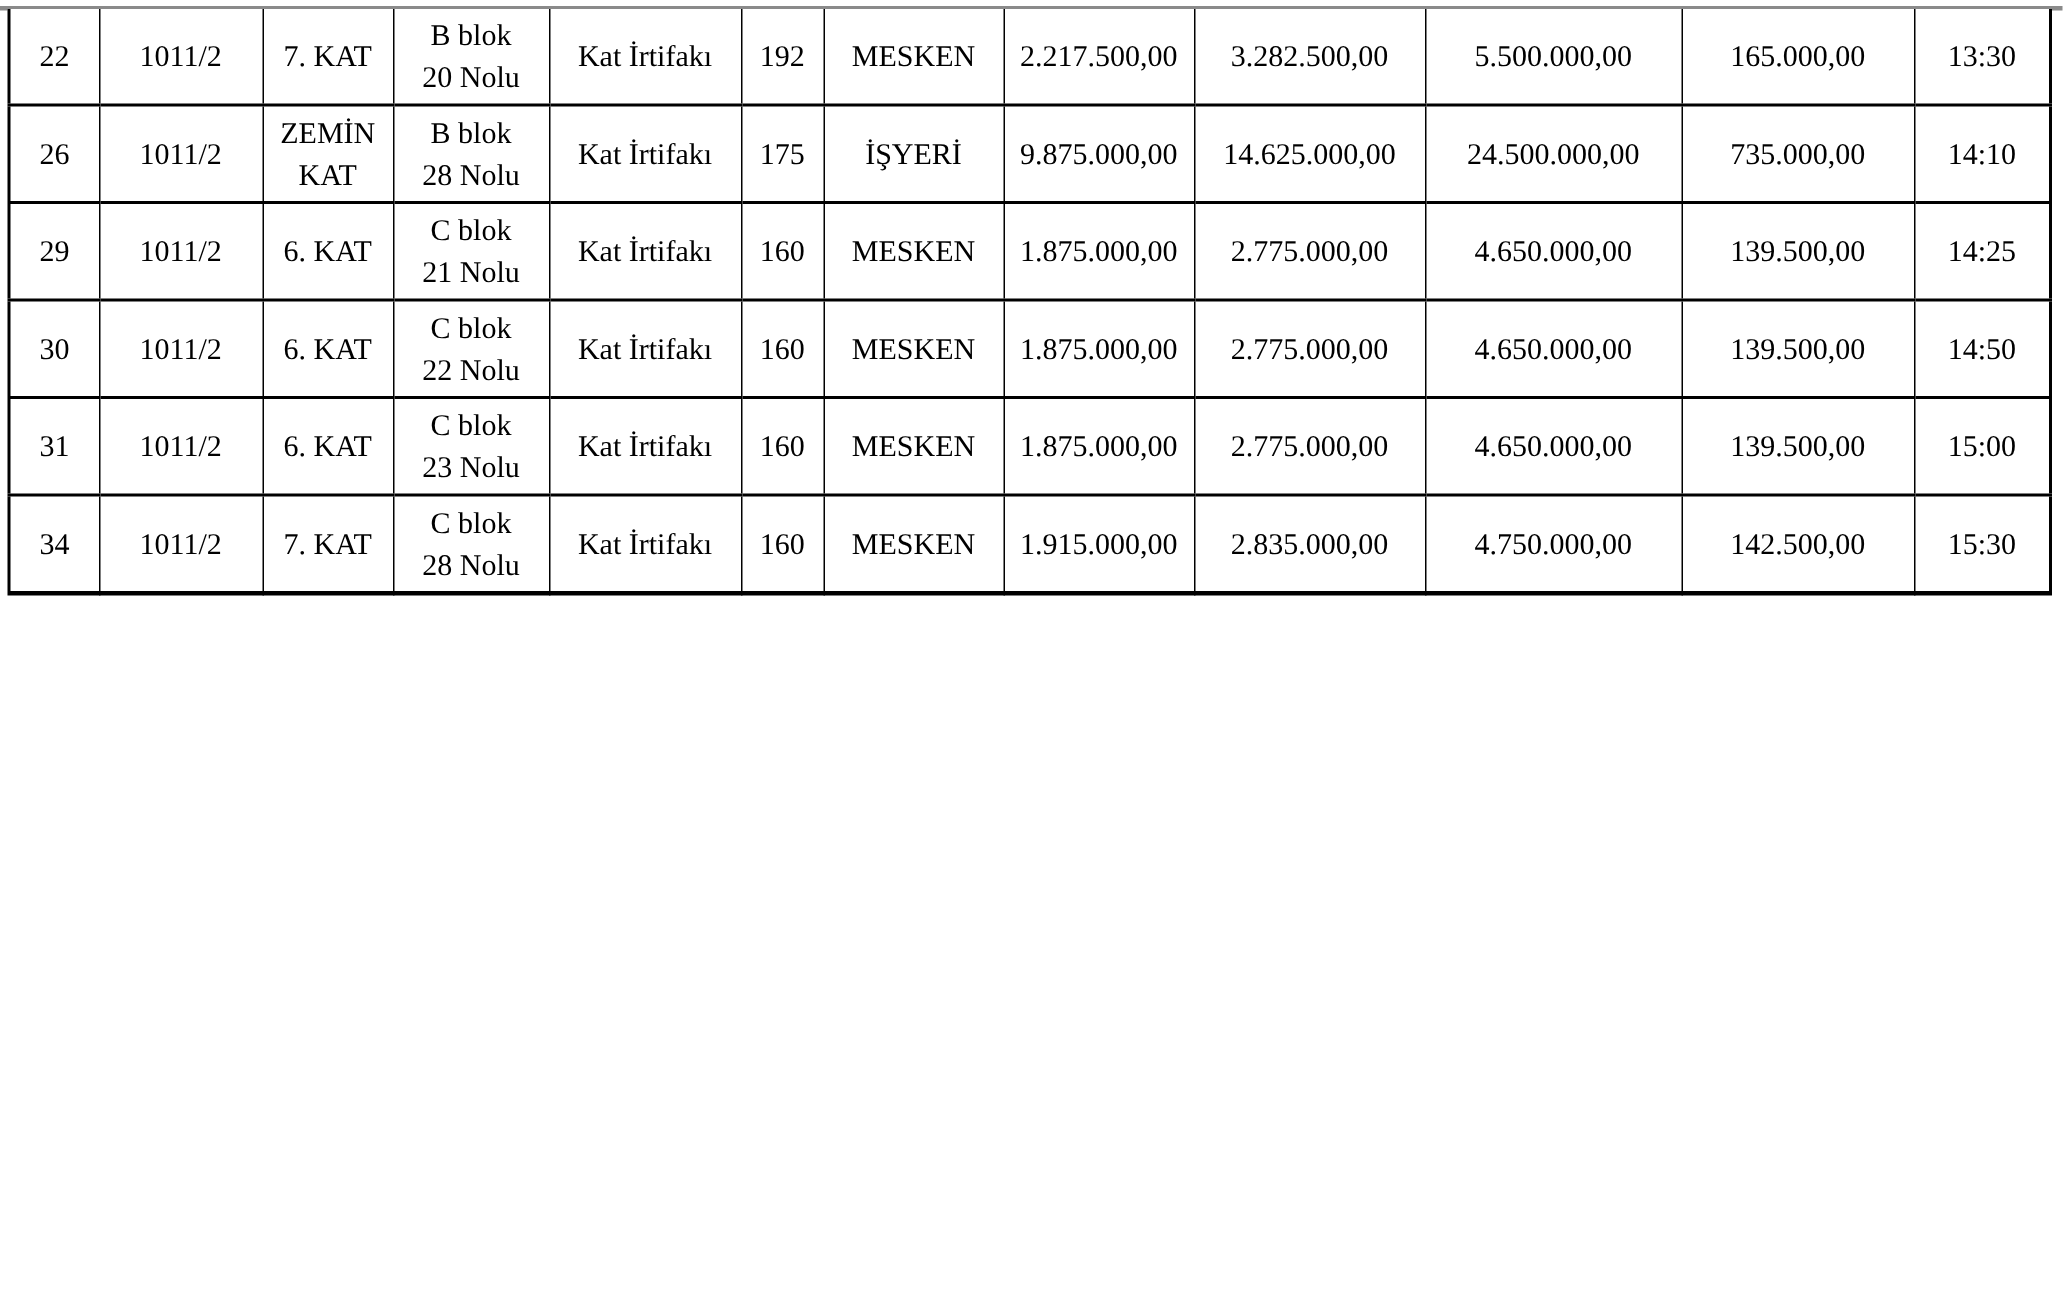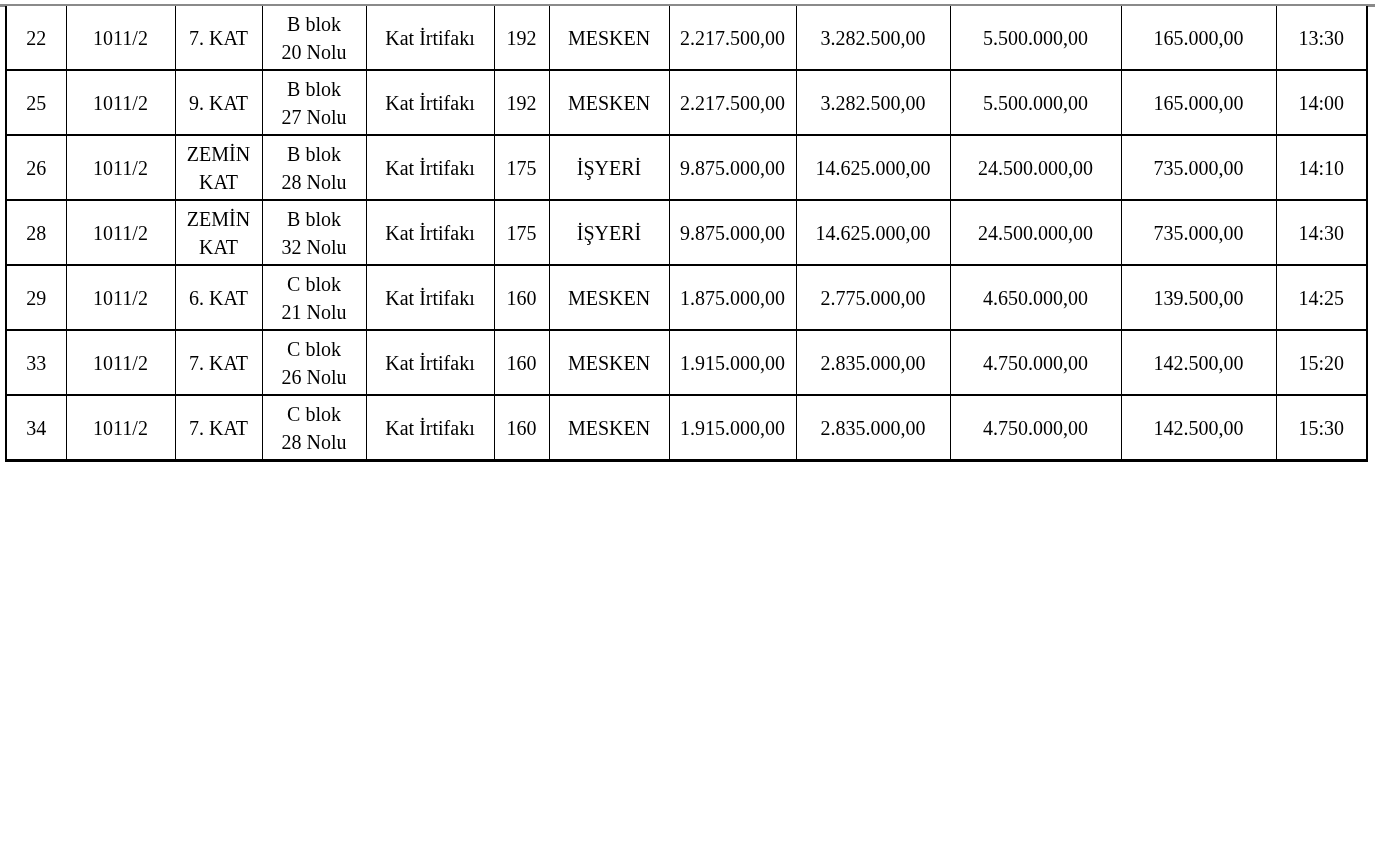--- a/index.html
+++ b/index.html
@@ -85,88 +85,74 @@
           <td>Kat İrtifakı</td>
           <td>192</td>
           <td>MESKEN</td>
           <td>2.217.500,00</td>
           <td>3.282.500,00</td>
           <td>5.500.000,00</td>
           <td>165.000,00</td>
           <td>13:30</td>
         </tr>
         <tr>
-          <td>25</td>
-          <td>1011/2</td>
-          <td>9. KAT</td>
-          <td>B blok<br>27 Nolu</td>
-          <td>Kat İrtifakı</td>
-          <td>192</td>
-          <td>MESKEN</td>
-          <td>2.217.500,00</td>
-          <td>3.282.500,00</td>
-          <td>5.500.000,00</td>
-          <td>165.000,00</td>
-          <td>14:00</td>
-        </tr>
-        <tr>
           <td>26</td>
           <td>1011/2</td>
           <td>ZEMİN<br>KAT</td>
           <td>B blok<br>28 Nolu</td>
           <td>Kat İrtifakı</td>
           <td>175</td>
           <td>İŞYERİ</td>
           <td>9.875.000,00</td>
           <td>14.625.000,00</td>
           <td>24.500.000,00</td>
           <td>735.000,00</td>
           <td>14:10</td>
-        </tr>
-        <tr>
-          <td>28</td>
-          <td>1011/2</td>
-          <td>ZEMİN<br>KAT</td>
-          <td>B blok<br>32 Nolu</td>
-          <td>Kat İrtifakı</td>
-          <td>175</td>
-          <td>İŞYERİ</td>
-          <td>9.875.000,00</td>
-          <td>14.625.000,00</td>
-          <td>24.500.000,00</td>
-          <td>735.000,00</td>
-          <td>14:30</td>
         </tr>
         <tr>
           <td>29</td>
           <td>1011/2</td>
           <td>6. KAT</td>
           <td>C blok<br>21 Nolu</td>
           <td>Kat İrtifakı</td>
           <td>160</td>
           <td>MESKEN</td>
           <td>1.875.000,00</td>
           <td>2.775.000,00</td>
           <td>4.650.000,00</td>
           <td>139.500,00</td>
           <td>14:25</td>
         </tr>
         <tr>
-          <td>33</td>
+          <td>30</td>
           <td>1011/2</td>
-          <td>7. KAT</td>
-          <td>C blok<br>26 Nolu</td>
+          <td>6. KAT</td>
+          <td>C blok<br>22 Nolu</td>
           <td>Kat İrtifakı</td>
           <td>160</td>
           <td>MESKEN</td>
-          <td>1.915.000,00</td>
-          <td>2.835.000,00</td>
-          <td>4.750.000,00</td>
-          <td>142.500,00</td>
-          <td>15:20</td>
+          <td>1.875.000,00</td>
+          <td>2.775.000,00</td>
+          <td>4.650.000,00</td>
+          <td>139.500,00</td>
+          <td>14:50</td>
+        </tr>
+        <tr>
+          <td>31</td>
+          <td>1011/2</td>
+          <td>6. KAT</td>
+          <td>C blok<br>23 Nolu</td>
+          <td>Kat İrtifakı</td>
+          <td>160</td>
+          <td>MESKEN</td>
+          <td>1.875.000,00</td>
+          <td>2.775.000,00</td>
+          <td>4.650.000,00</td>
+          <td>139.500,00</td>
+          <td>15:00</td>
         </tr>
         <tr>
           <td>34</td>
           <td>1011/2</td>
           <td>7. KAT</td>
           <td>C blok<br>28 Nolu</td>
           <td>Kat İrtifakı</td>
           <td>160</td>
           <td>MESKEN</td>
           <td>1.915.000,00</td>

